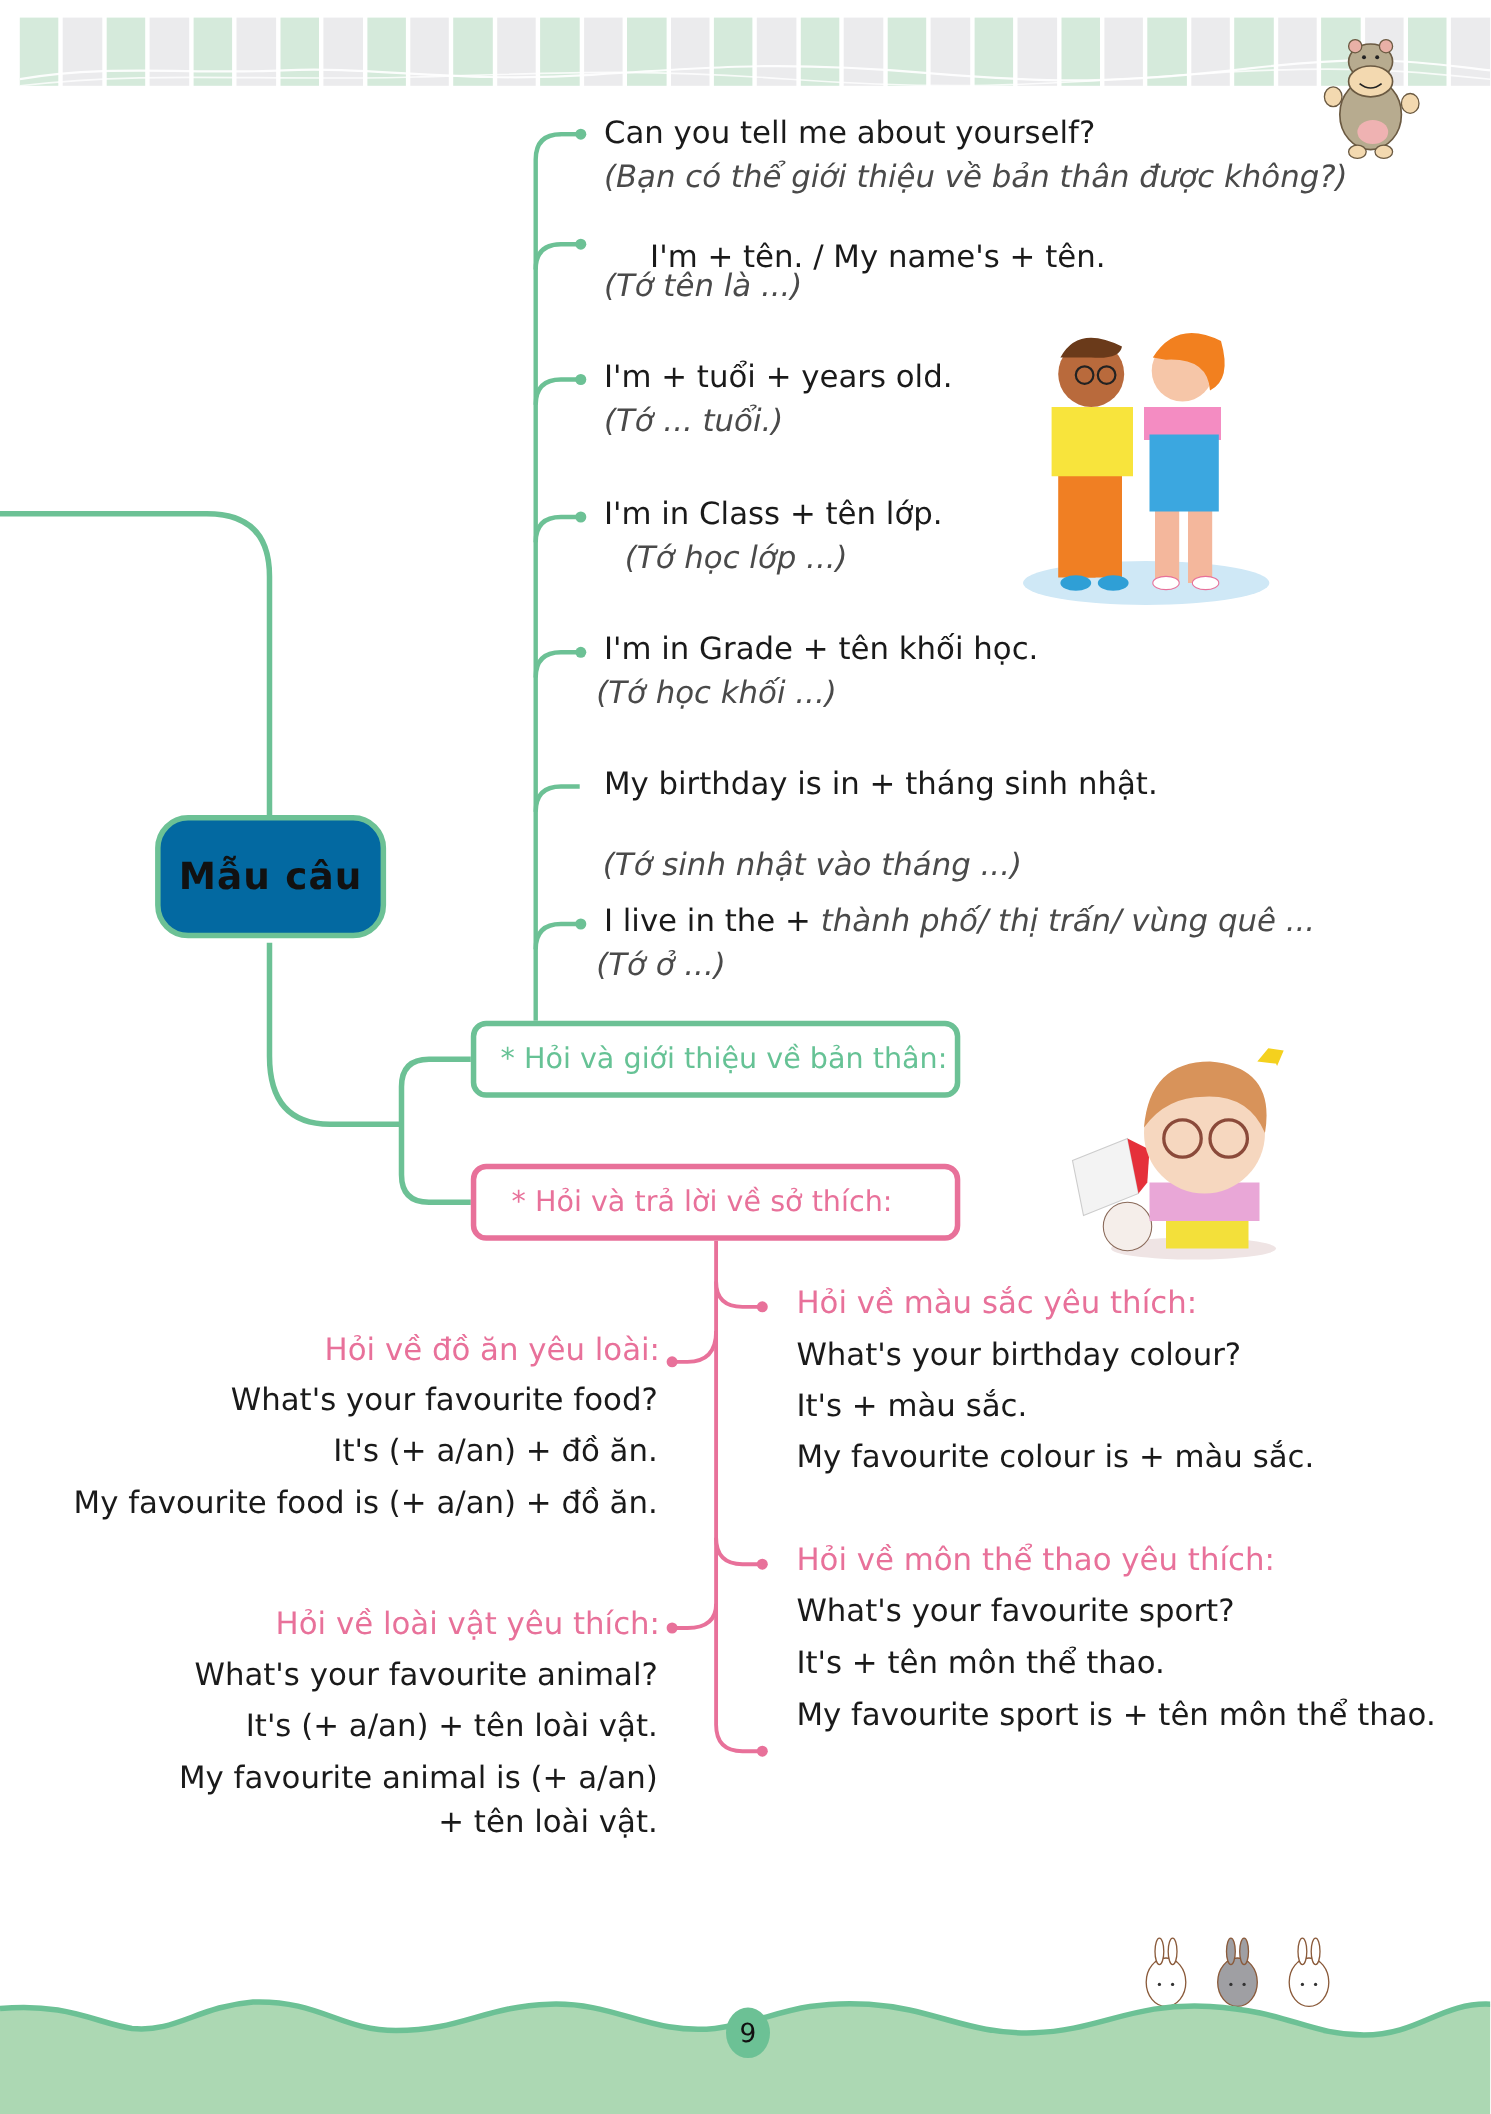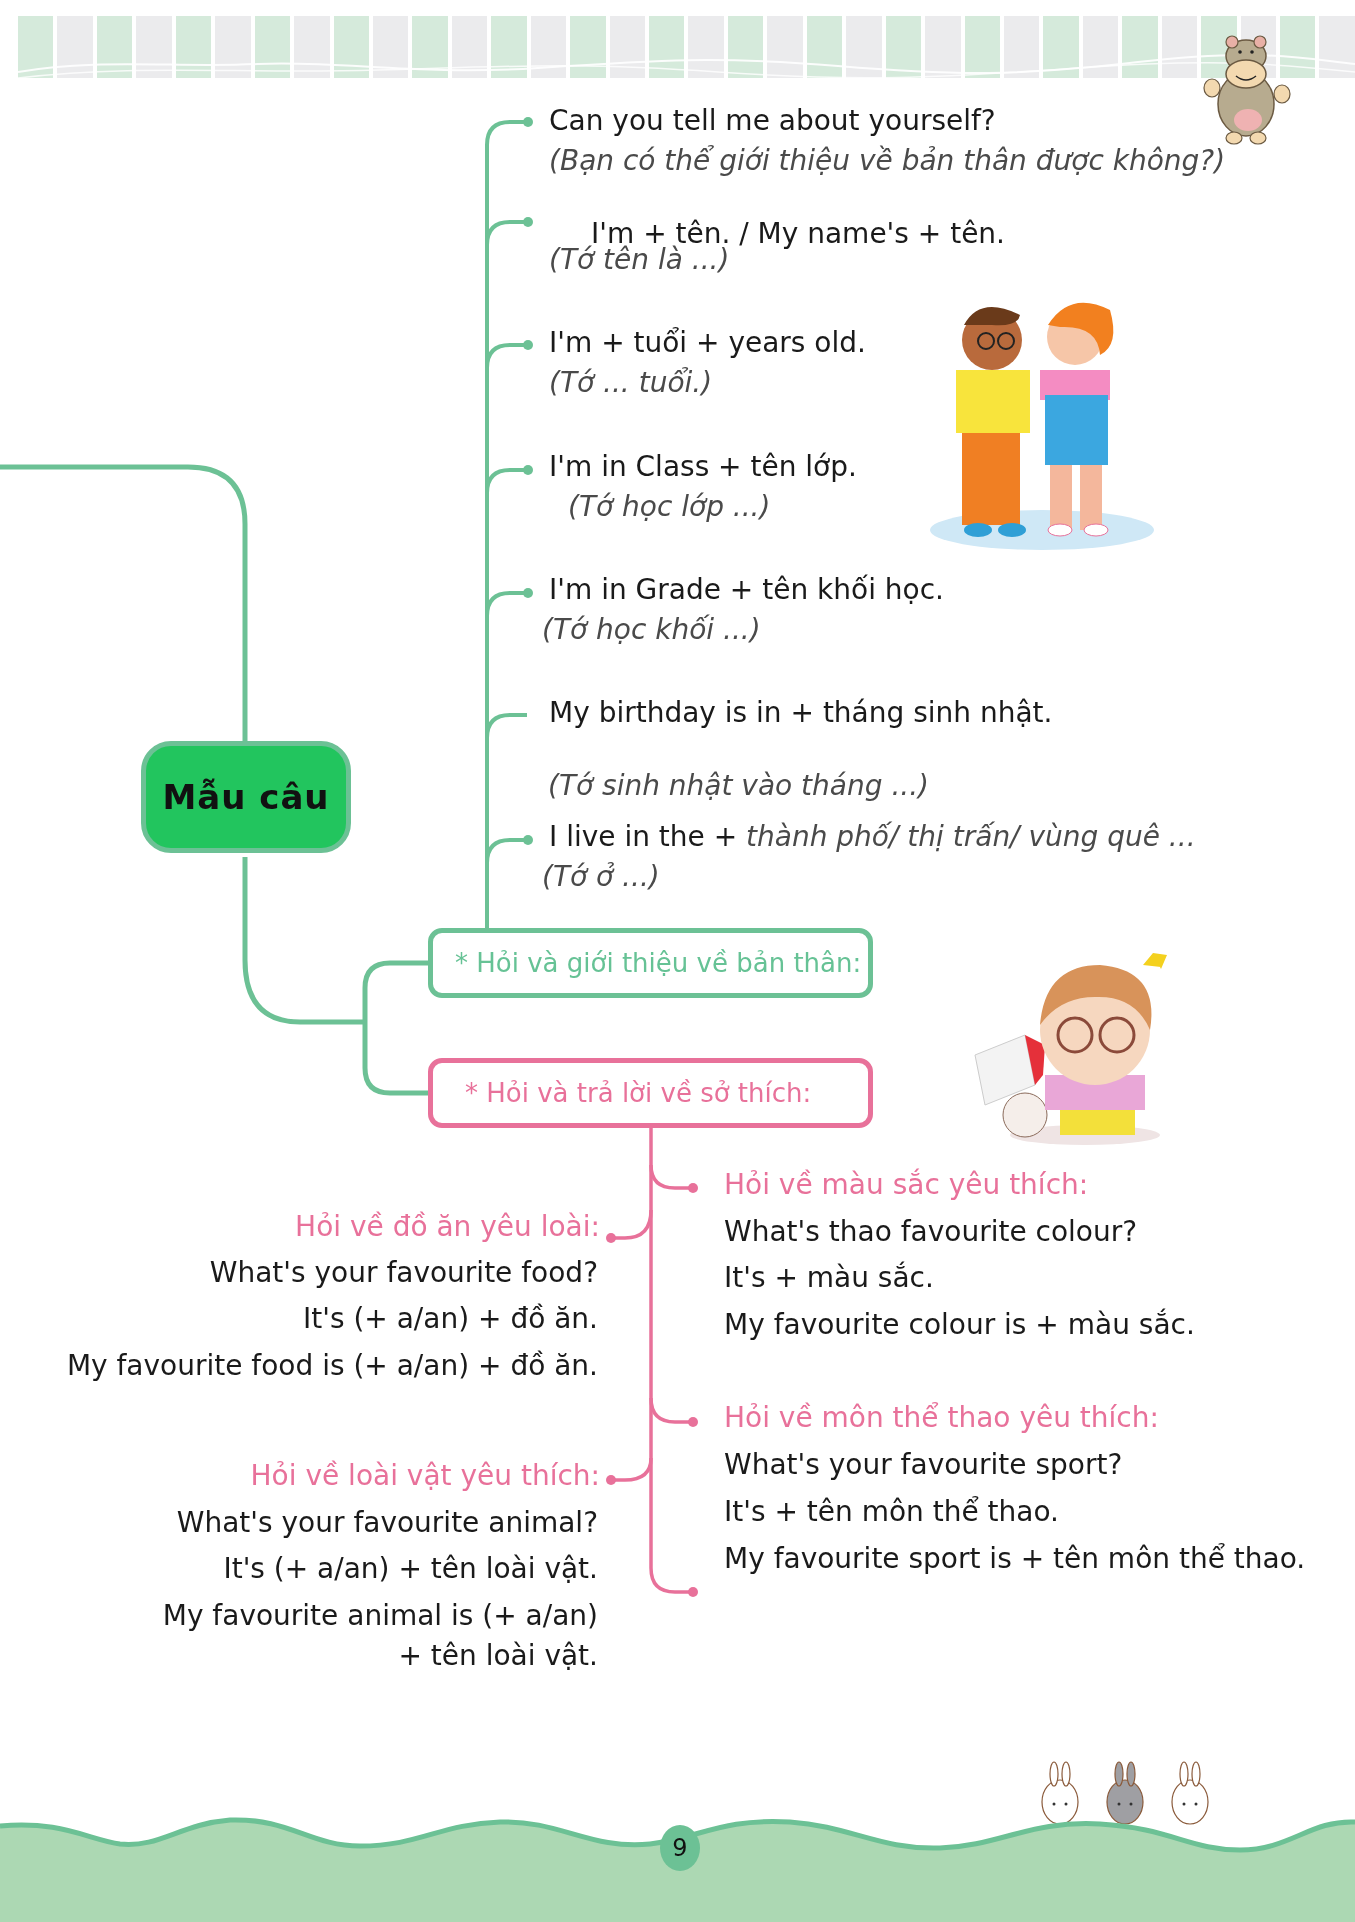--- a/index.html
+++ b/index.html
@@ -8,21 +8,21 @@
   .header-strip{left:18px;top:16px;width:1337px;height:62px;display:flex;gap:4px;}
   .stripe{flex:1;height:100%;}
   .stripe.g{background:#d5eadb;}
   .stripe.w{background:#ebebed;}
   .wave-lines{left:18px;top:50px;width:1337px;height:30px;}
   svg.lines{position:absolute;left:0;top:0;}
   .txt{position:absolute;white-space:nowrap;font-size:28px;line-height:30px;}
   .en{color:#1a1a1a;}
   .vi{color:#4a4a4a;font-style:italic;}
   .pink{color:#e8719a;}
-  .root-box{left:141px;top:741px;width:210px;height:112px;border:5px solid #6cc195;border-radius:30px;background:#22c55e;box-sizing:border-box;display:flex;align-items:center;justify-content:center;}
+  .root-box{left:141px;top:741px;width:210px;height:112px;border:5px solid #6cc195;border-radius:30px;background:#0369a1;box-sizing:border-box;display:flex;align-items:center;justify-content:center;}
   .root-label{font-family:"DejaVu Sans",sans-serif;font-weight:bold;font-size:34px;color:#111;letter-spacing:1px;}
   .branch-box{left:428px;width:445px;height:70px;border:5px solid;border-radius:14px;background:#fff;box-sizing:border-box;display:flex;align-items:center;padding-left:22px;font-size:26px;}
   .box-green{top:928px;border-color:#6cc195;color:#66c295;}
   .box-pink{top:1058px;border-color:#e8719a;color:#e8719a;}
   .right{text-align:right;}
   .footer{left:0;top:1800px;width:1355px;height:122px;}
   .page-num{left:660px;top:1825px;width:40px;height:46px;border-radius:50%;background:#6cc195;display:flex;align-items:center;justify-content:center;font-size:24px;color:#111;}
 </style>
 </head>
 <body>
@@ -199,21 +199,21 @@
 <div>
   <div class="txt pink right" style="right:755px;top:1461px;">Hỏi về loài vật yêu thích:</div>
   <div class="txt en right" style="right:757px;top:1508px;">What's your favourite animal?</div>
   <div class="txt en right" style="right:757px;top:1554px;">It's (+ a/an) + tên loài vật.</div>
   <div class="txt en right" style="right:757px;top:1601px;">My favourite animal is (+ a/an)</div>
   <div class="txt en right" style="right:757px;top:1641px;">+ tên loài vật.</div>
 </div>
 
 <div>
   <div class="txt pink" style="left:724px;top:1170px;">Hỏi về màu sắc yêu thích:</div>
-  <div class="txt en" style="left:724px;top:1217px;">What's thao favourite colour?</div>
+  <div class="txt en" style="left:724px;top:1217px;">What's your birthday colour?</div>
   <div class="txt en" style="left:724px;top:1263px;">It's + màu sắc.</div>
   <div class="txt en" style="left:724px;top:1310px;">My favourite colour is + màu sắc.</div>
 </div>
 <div>
   <div class="txt pink" style="left:724px;top:1403px;">Hỏi về môn thể thao yêu thích:</div>
   <div class="txt en" style="left:724px;top:1450px;">What's your favourite sport?</div>
   <div class="txt en" style="left:724px;top:1497px;">It's + tên môn thể thao.</div>
   <div class="txt en" style="left:724px;top:1544px;">My favourite sport is + tên môn thể thao.</div>
 </div>
 

